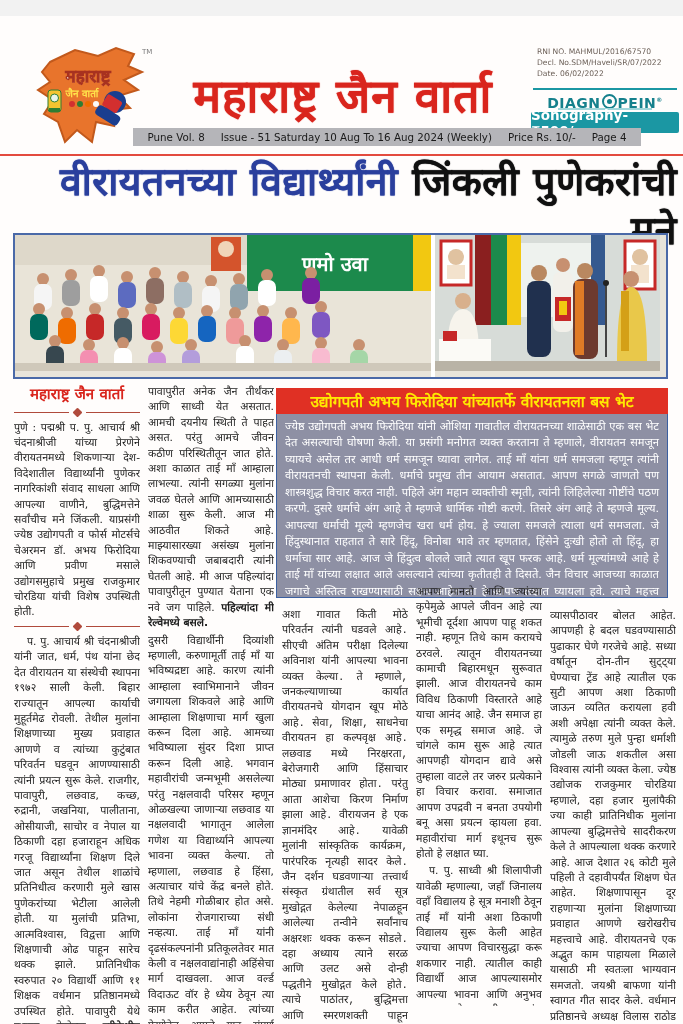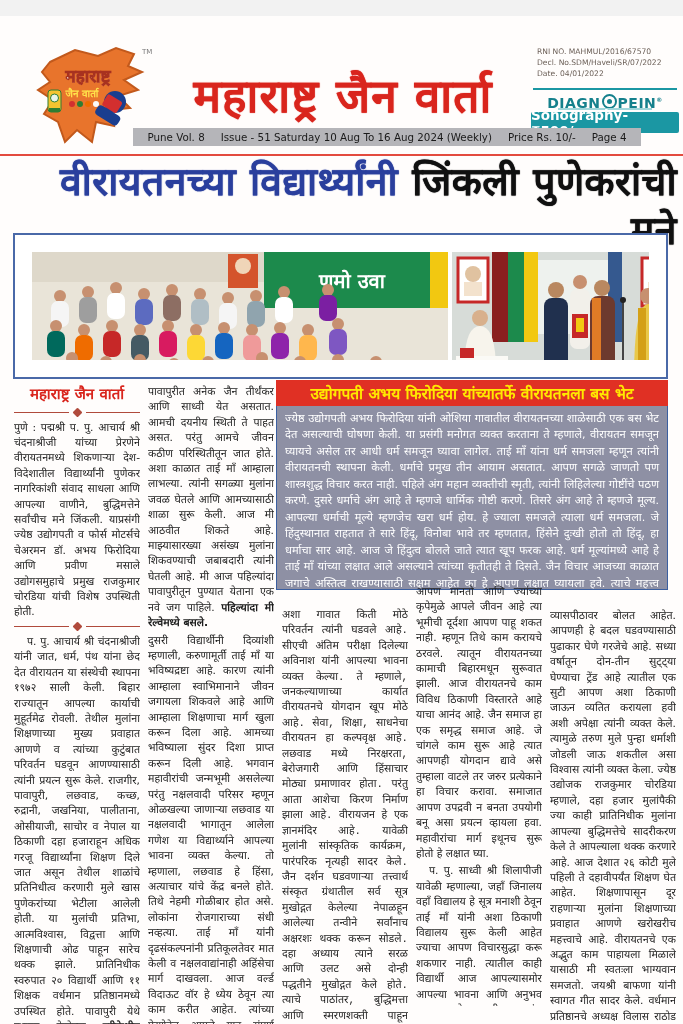--- a/index.html
+++ b/index.html
@@ -30,36 +30,36 @@
   .top-rule{position:absolute;left:0;top:138px;width:683px;height:2px;background:#e34b3e;}
   
   .headline{position:absolute;left:6px;top:142px;width:671px;text-align:right;
         font-size:39px;font-weight:800;line-height:1.25;letter-spacing:.5px;}
   .headline .h-blue{color:#2a3f9d;text-shadow:0 0 1px #2a3f9d;}
   .headline .h-black{color:#101010;text-shadow:0 0 1px #101010;}
   .subheadline{position:absolute;left:6px;top:193px;width:671px;text-align:center;
         font-size:17px;font-weight:800;color:#e5007d;}
   
   .photo-strip{position:absolute;left:13px;top:217px;width:655px;height:146px;
-        border:2px solid #4a69a8;background:#fff;display:flex;gap:4px;padding:17px;box-sizing:border-box;}
+        border:2px solid #4a69a8;background:#fff;display:flex;gap:4px;padding:0;box-sizing:border-box;}
   .photo{height:100%;overflow:hidden;background:#e8e4da;}
   .photo.left{width:416px;}
   .photo.right{flex:1;}
   
   .col{position:absolute;font-size:10.7px;line-height:1.44;text-align:justify;color:#1c1c1c;overflow:hidden;}
   .col p{margin:0;}
   .col p + p{margin-top:2px;}
   .indent{text-indent:13px;}
   .col1-head{color:#d9251d;font-size:15px;font-weight:800;text-align:center;margin:0 0 1px;}
   .orn{display:flex;align-items:center;justify-content:center;margin:3px 0 4px;}
   .orn .line{flex:1;height:1px;background:#b04a3c;}
   .orn .diamond{width:7px;height:7px;background:#b04a3c;transform:rotate(45deg);margin:0 5px;border-radius:1px;}
   .bold{font-weight:700;}
   
-  .bus-box{position:absolute;left:276px;top:364px;width:392px;height:218px;}
+  .bus-box{position:absolute;left:276px;top:372px;width:392px;height:218px;}
   .bus-box .bb-title{height:26px;background:#e03024;color:#ffe900;font-weight:800;font-size:15.5px;
         display:flex;align-items:center;justify-content:center;white-space:nowrap;}
   .bus-box .bb-body{height:184px;background:#8e90a4;border:1px solid #3b5fa0;border-top:none;
         color:#fff;font-size:11.2px;line-height:1.47;text-align:justify;padding:5px 8px;box-sizing:border-box;overflow:hidden;}
 </style>
 </head>
 <body>
 
 <div class="page">
 
@@ -87,21 +87,21 @@
         <rect x="84" y="55" width="17" height="13" rx="2" fill="#d32f2f" transform="rotate(32 92 61)"></rect>
       </g>
     </svg>
   </div>
 
   <div class="masthead-title">महाराष्ट्र जैन वार्ता</div>
 
   <div class="rni">
     <div>RNI NO. MAHMUL/2016/67570</div>
     <div>Decl. No.SDM/Haveli/SR/07/2022</div>
-    <div>Date. 04/01/2022</div>
+    <div>Date. 06/02/2022</div>
   </div>
   <div class="ad-sep"></div>
   <div class="ad-brand"><span>DIAGN</span><span class="o-icon"></span><span>PEIN</span><sup>®</sup></div>
   <div class="ad-tag"></div>
   <div class="ad-offer">Sonography- ₹500/-</div>
 
   <div class="issue-bar">
     <span>Pune Vol. 8</span>
     <span>Issue - 51 Saturday  10 Aug To 16 Aug 2024 (Weekly)</span>
     <span>Price Rs. 10/-</span>

